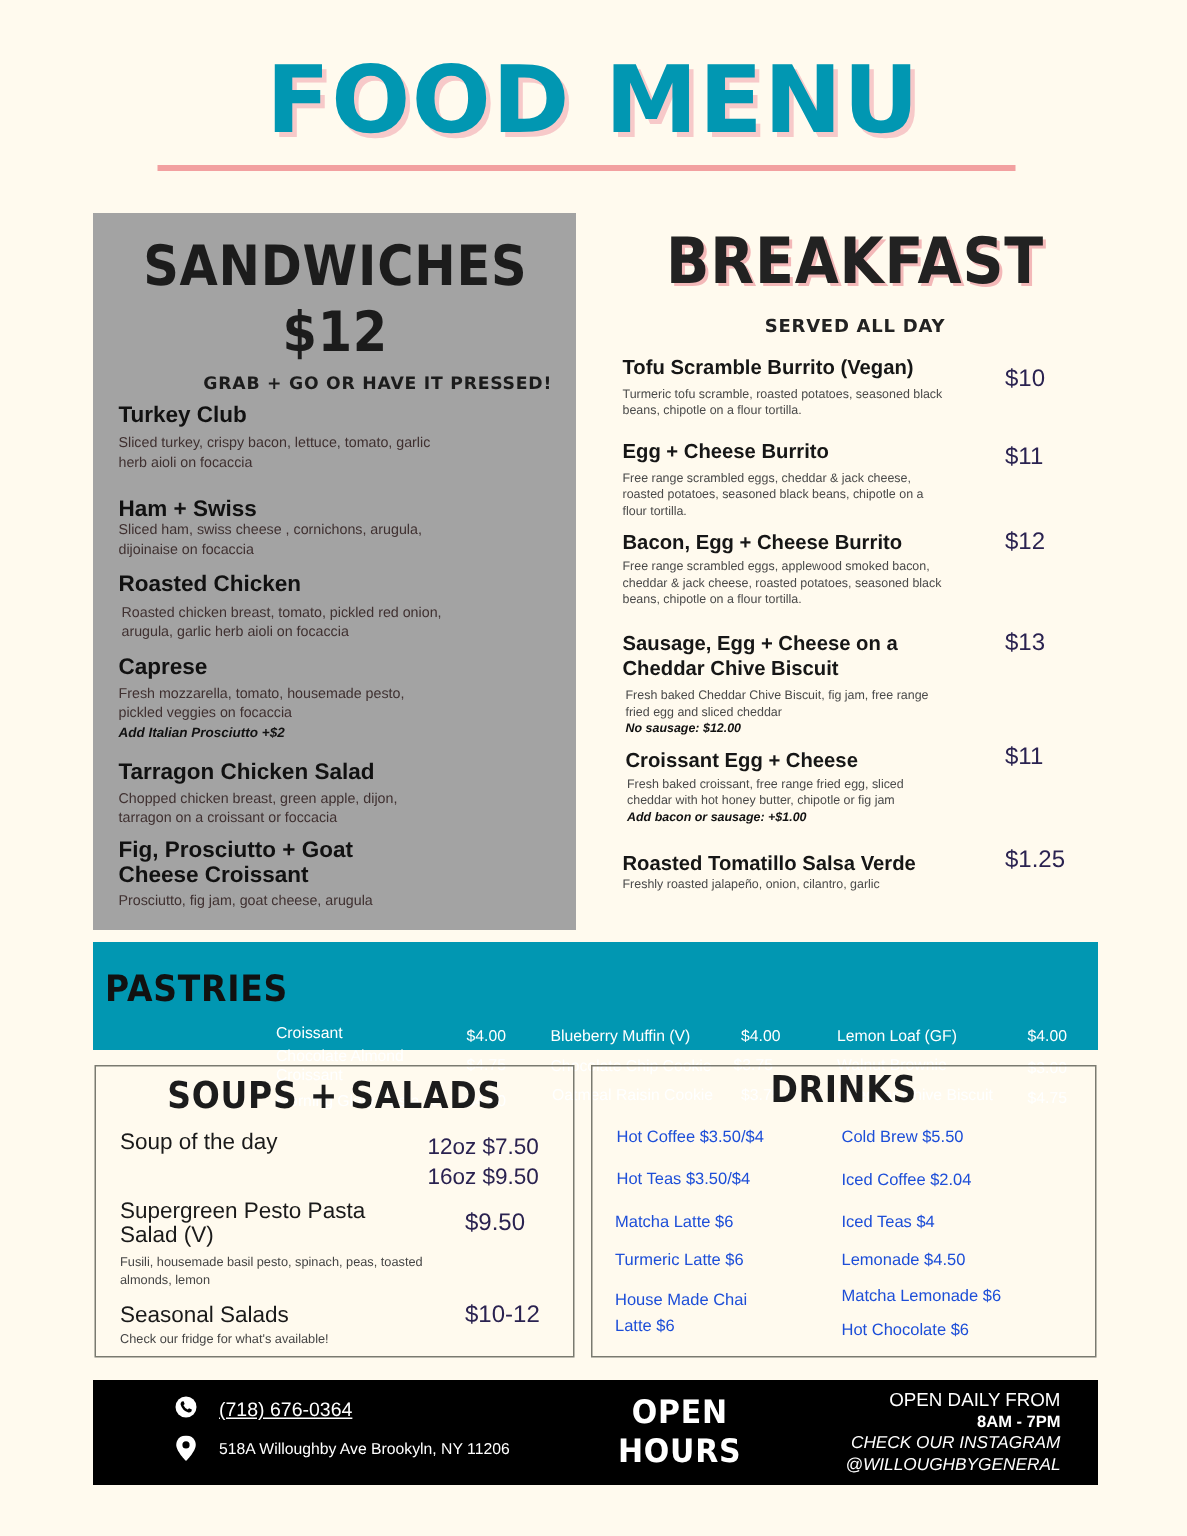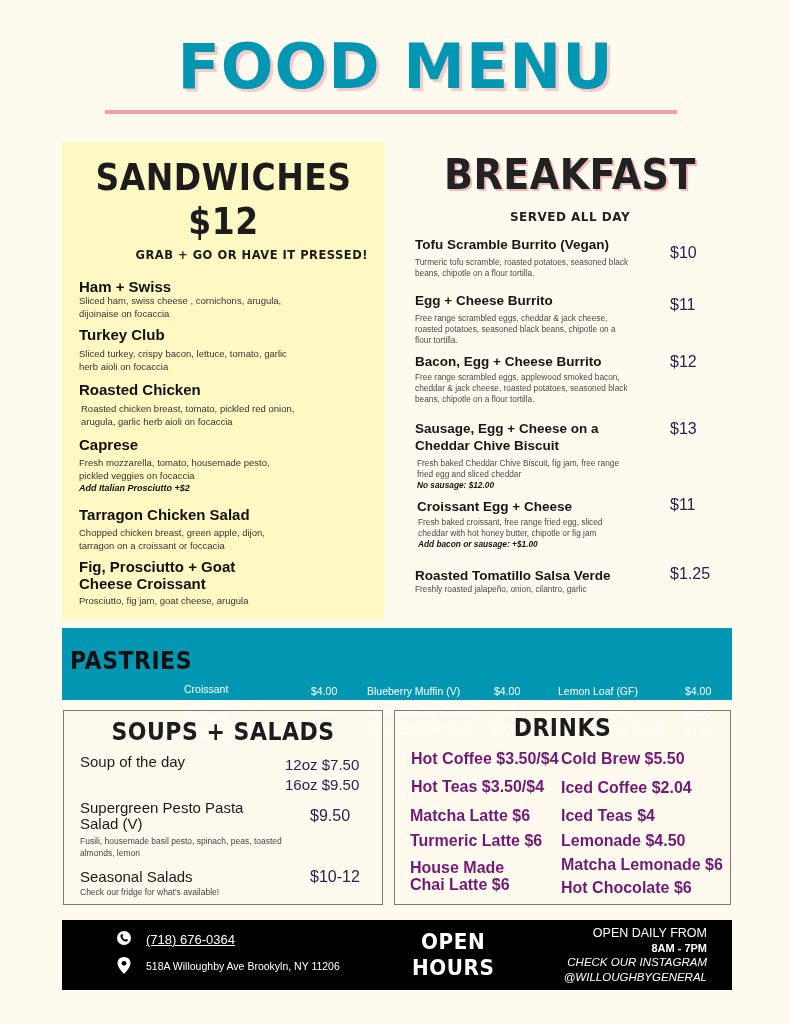--- a/index.html
+++ b/index.html
@@ -10,21 +10,21 @@
     position: absolute; left: 0; width: 791px; top: 30px; text-align: center;
     font-family: "DejaVu Sans", sans-serif; font-weight: bold; font-size: 62px;
     color: #0197b2; letter-spacing: 1px;
     text-shadow: 3px 3px 0 #f7c9c9;
   }
   .title-rule { position: absolute; left: 105px; top: 110px; width: 572px; height: 4px; background: #f2a0a0; }
 
   .display { font-family: "DejaVu Sans", sans-serif; font-weight: bold; letter-spacing: 0.5px; }
 
   
-  .sandwiches { position: absolute; left: 62px; top: 142px; width: 322px; height: 478px; background: #fef9c3; padding: 14px 16px 0 17px; }
+  .sandwiches { position: absolute; left: 62px; top: 142px; width: 322px; height: 478px; background: #a3a3a3; padding: 14px 16px 0 17px; }
   .sand-head { text-align: center; font-size: 33px; color: #1c1c1c; transform: scaleY(1.12); margin-top: 4px; }
   .sand-sub { text-align: right; font-size: 11.5px; margin-top: 10px; color: #1c1c1c; }
   .sand-item { margin-top: 9px; }
   .sand-item .name { font-weight: bold; font-size: 15px; color: #111; line-height: 17px; }
   .sand-item .desc { font-size: 9.5px; color: #3f3030; line-height: 12.5px; margin-top: 2px; width: 220px; }
   .sand-item .note { font-size: 9px; font-style: italic; font-weight: bold; color: #111; line-height: 12px; }
 
   
   .breakfast { position: absolute; left: 405px; top: 142px; width: 330px; height: 478px; }
   .bf-head { text-align: center; font-size: 38px; color: #222; text-shadow: 2px 2px 0 #f3b8b8; margin-top: 10px; transform: scaleY(1.12); }
@@ -43,21 +43,21 @@
   
   .soups { position: absolute; left: 63px; top: 710px; width: 320px; height: 195px; border: 1.5px solid #7a7a70; }
   .soups-head { position: absolute; left: 0; width: 100%; top: 8px; text-align: center; font-size: 22px; color: #1c1c1c; transform: scaleY(1.12); }
   .si-name { position: absolute; font-size: 15px; color: #1a1a1a; line-height: 16px; }
   .si-desc { position: absolute; font-size: 8.5px; color: #444; line-height: 12px; }
   .si-price { position: absolute; font-size: 15px; color: #2a2250; line-height: 16px; }
 
   
   .drinks { position: absolute; left: 394px; top: 710px; width: 337px; height: 195px; border: 1.5px solid #7a7a70; }
   .drinks-head { position: absolute; left: 0; width: 100%; top: 4px; text-align: center; font-size: 22px; color: #1c1c1c; transform: scaleY(1.12); }
-  .dcell { position: absolute; font-size: 16px; color: #701a75; line-height: 17px; font-weight: bold; }
+  .dcell { position: absolute; font-size: 11px; color: #1d4ed8; line-height: 17px; }
 
   
   .footer { position: absolute; left: 62px; top: 920px; width: 670px; height: 70px; background: #000; }
   .f-icon { position: absolute; width: 14px; height: 14px; border-radius: 50%; background: #fff; }
   .f-phone { position: absolute; left: 84px; top: 12px; font-size: 13px; color: #fff; text-decoration: underline; }
   .f-addr { position: absolute; left: 84px; top: 40px; font-size: 10.5px; color: #fff; }
   .f-open { position: absolute; left: 350px; top: 10px; font-size: 20px; color: #fff; line-height: 24px; text-align: center; transform: scaleY(1.08); }
   .f-right { position: absolute; left: 455px; top: 6px; width: 190px; text-align: right; color: #fff; }
   .f-right .l1 { font-size: 12.5px; line-height: 15px; }
   .f-right .l2 { font-size: 11px; font-weight: bold; line-height: 14px; }
@@ -65,27 +65,27 @@
 </style>
 </head>
 <body>
 
 <div class="title">FOOD MENU</div>
 <div class="title-rule"></div>
 
 <section class="sandwiches">
   <div class="sand-head display">SANDWICHES $12</div>
   <div class="sand-sub display">GRAB + GO OR HAVE IT PRESSED!</div>
+  <div class="sand-item" style="margin-top:6px">
+    <div class="name">Turkey Club</div>
+    <div class="desc" style="margin-top:5px">Sliced turkey, crispy bacon, lettuce, tomato, garlic herb aioli on focaccia</div>
+  </div>
   <div class="sand-item" style="margin-top:16px">
     <div class="name">Ham + Swiss</div>
     <div class="desc" style="margin-top:0">Sliced ham, swiss cheese , cornichons, arugula, dijoinaise on focaccia</div>
-  </div>
-  <div class="sand-item" style="margin-top:6px">
-    <div class="name">Turkey Club</div>
-    <div class="desc" style="margin-top:5px">Sliced turkey, crispy bacon, lettuce, tomato, garlic herb aioli on focaccia</div>
   </div>
   <div class="sand-item" style="margin-top:8px">
     <div class="name">Roasted Chicken</div>
     <div class="desc" style="margin-top:5px; padding-left:2px">Roasted chicken breast, tomato, pickled red onion, arugula, garlic herb aioli on focaccia</div>
   </div>
   <div class="sand-item" style="margin-top:8px">
     <div class="name">Caprese</div>
     <div class="desc" style="margin-top:4px">Fresh mozzarella, tomato, housemade pesto, pickled veggies on focaccia</div>
     <div class="note">Add Italian Prosciutto +$2</div>
   </div>

